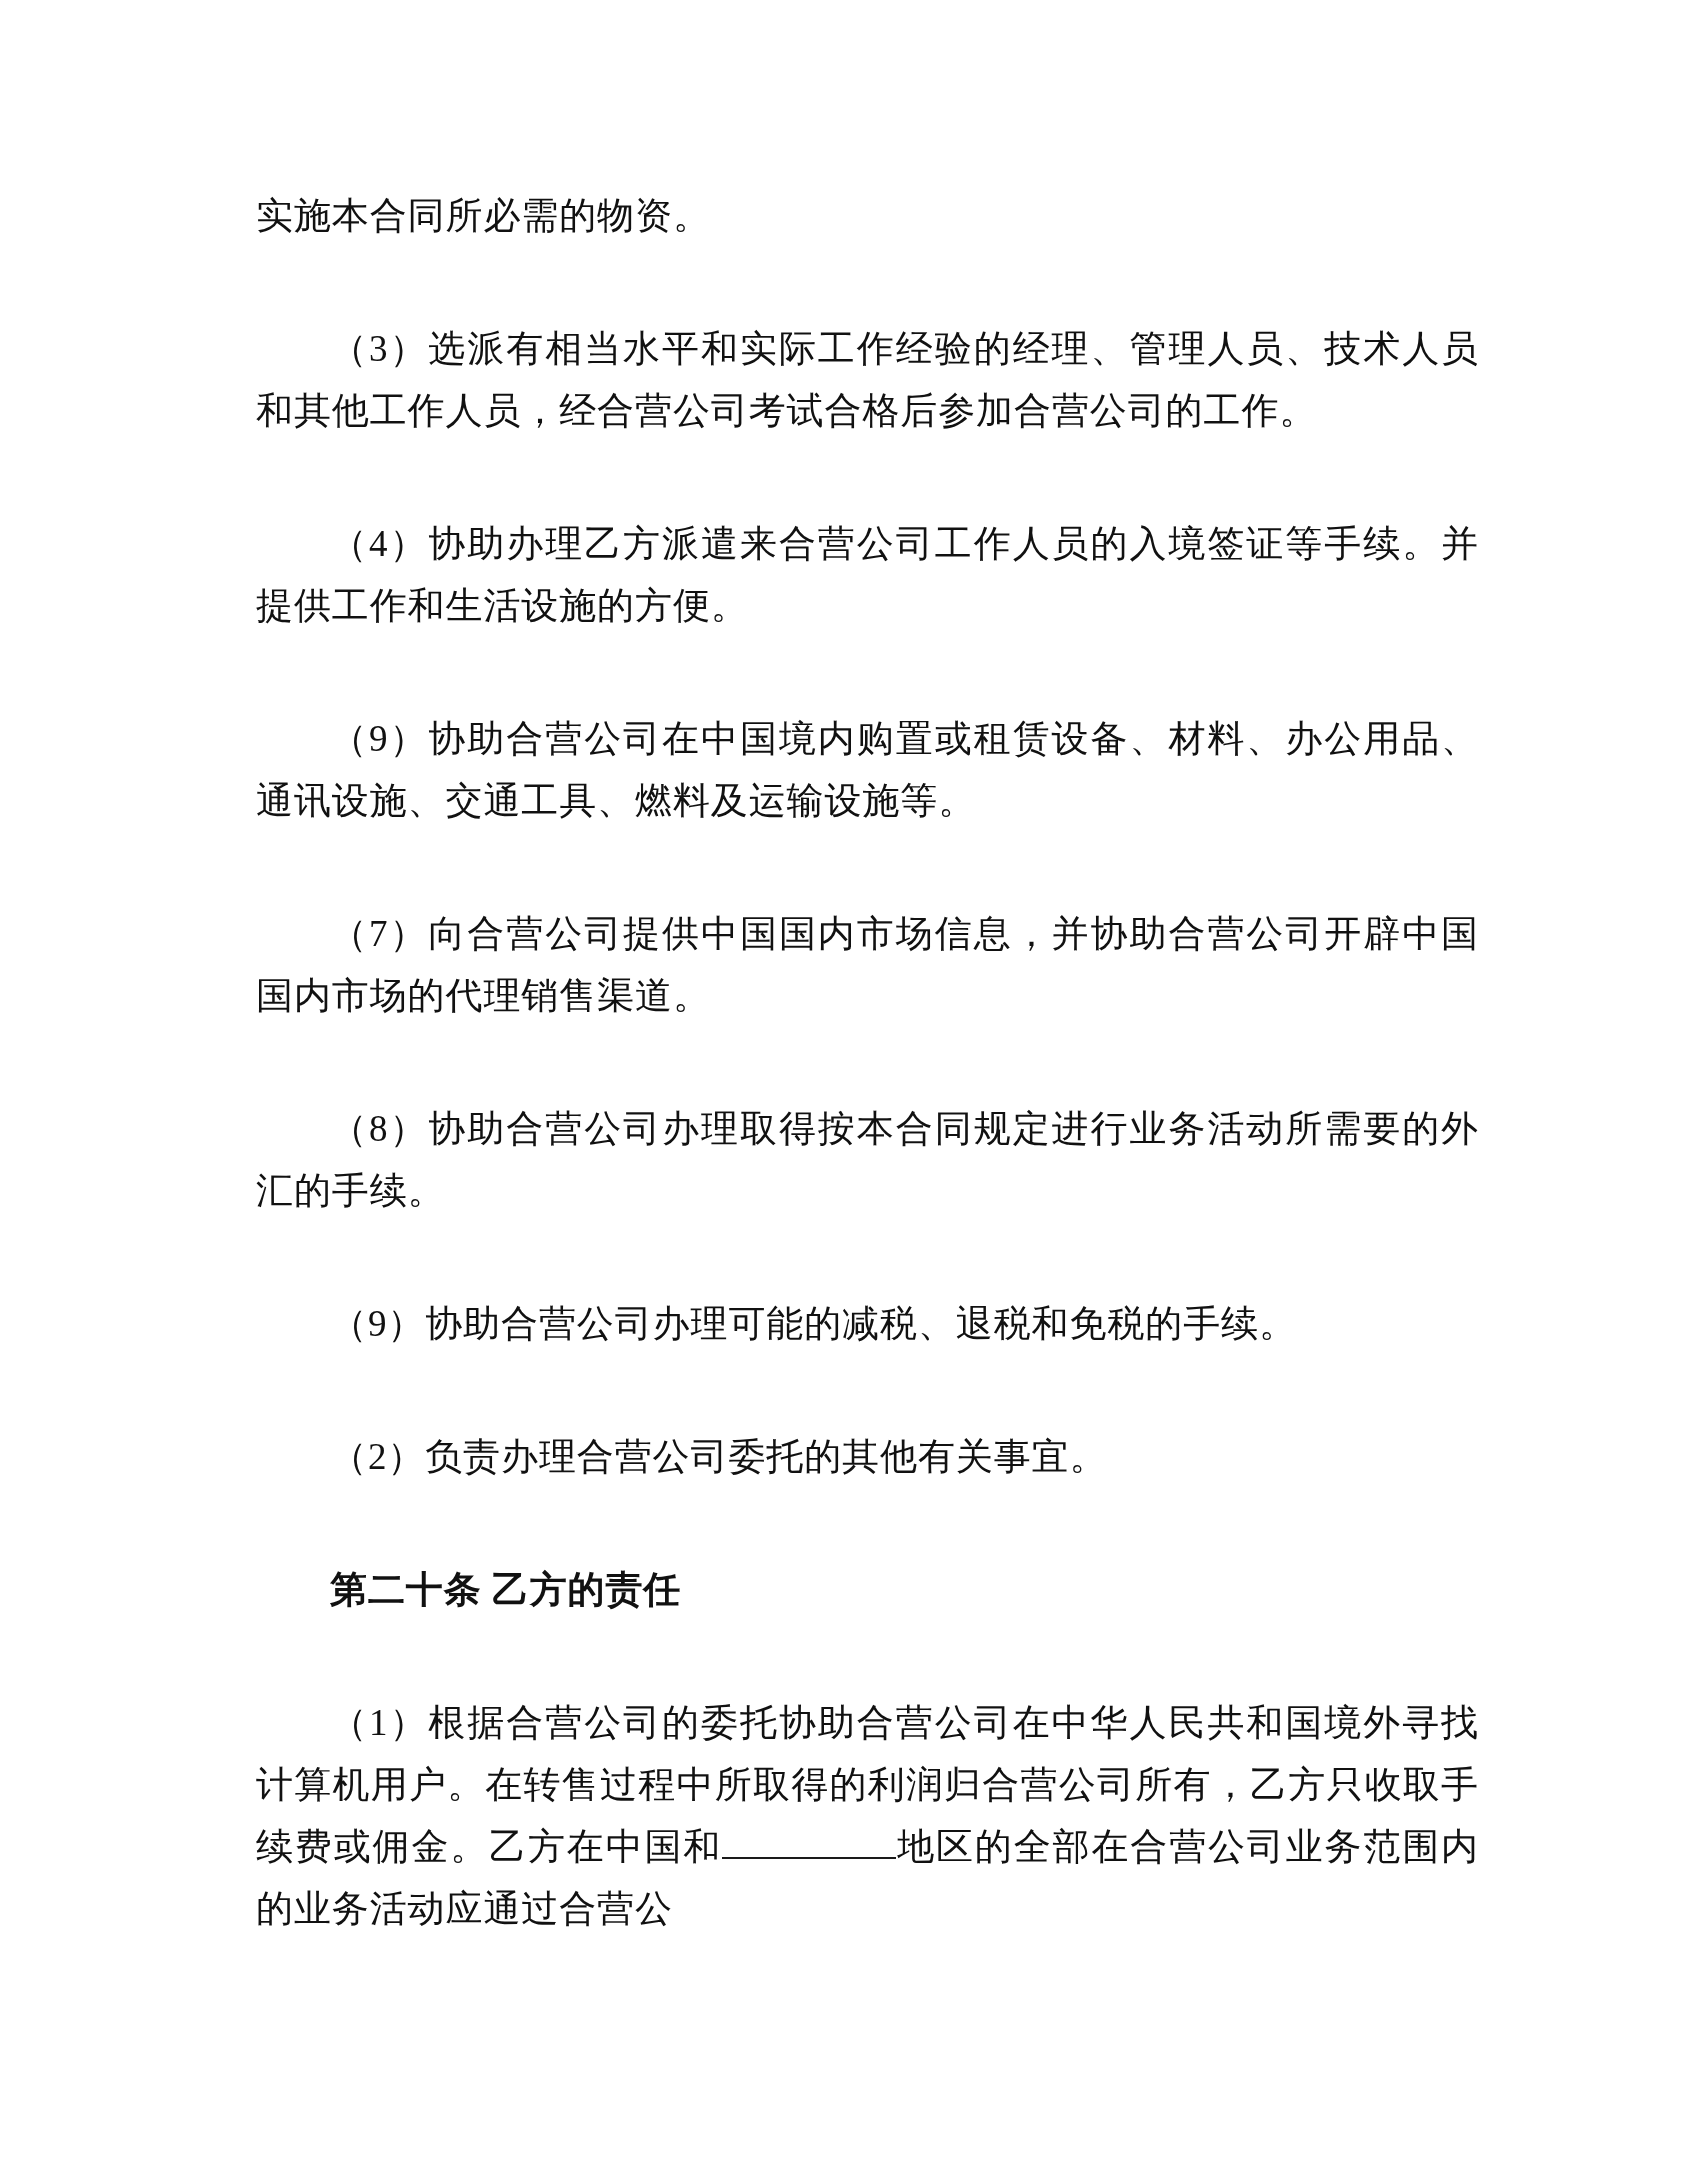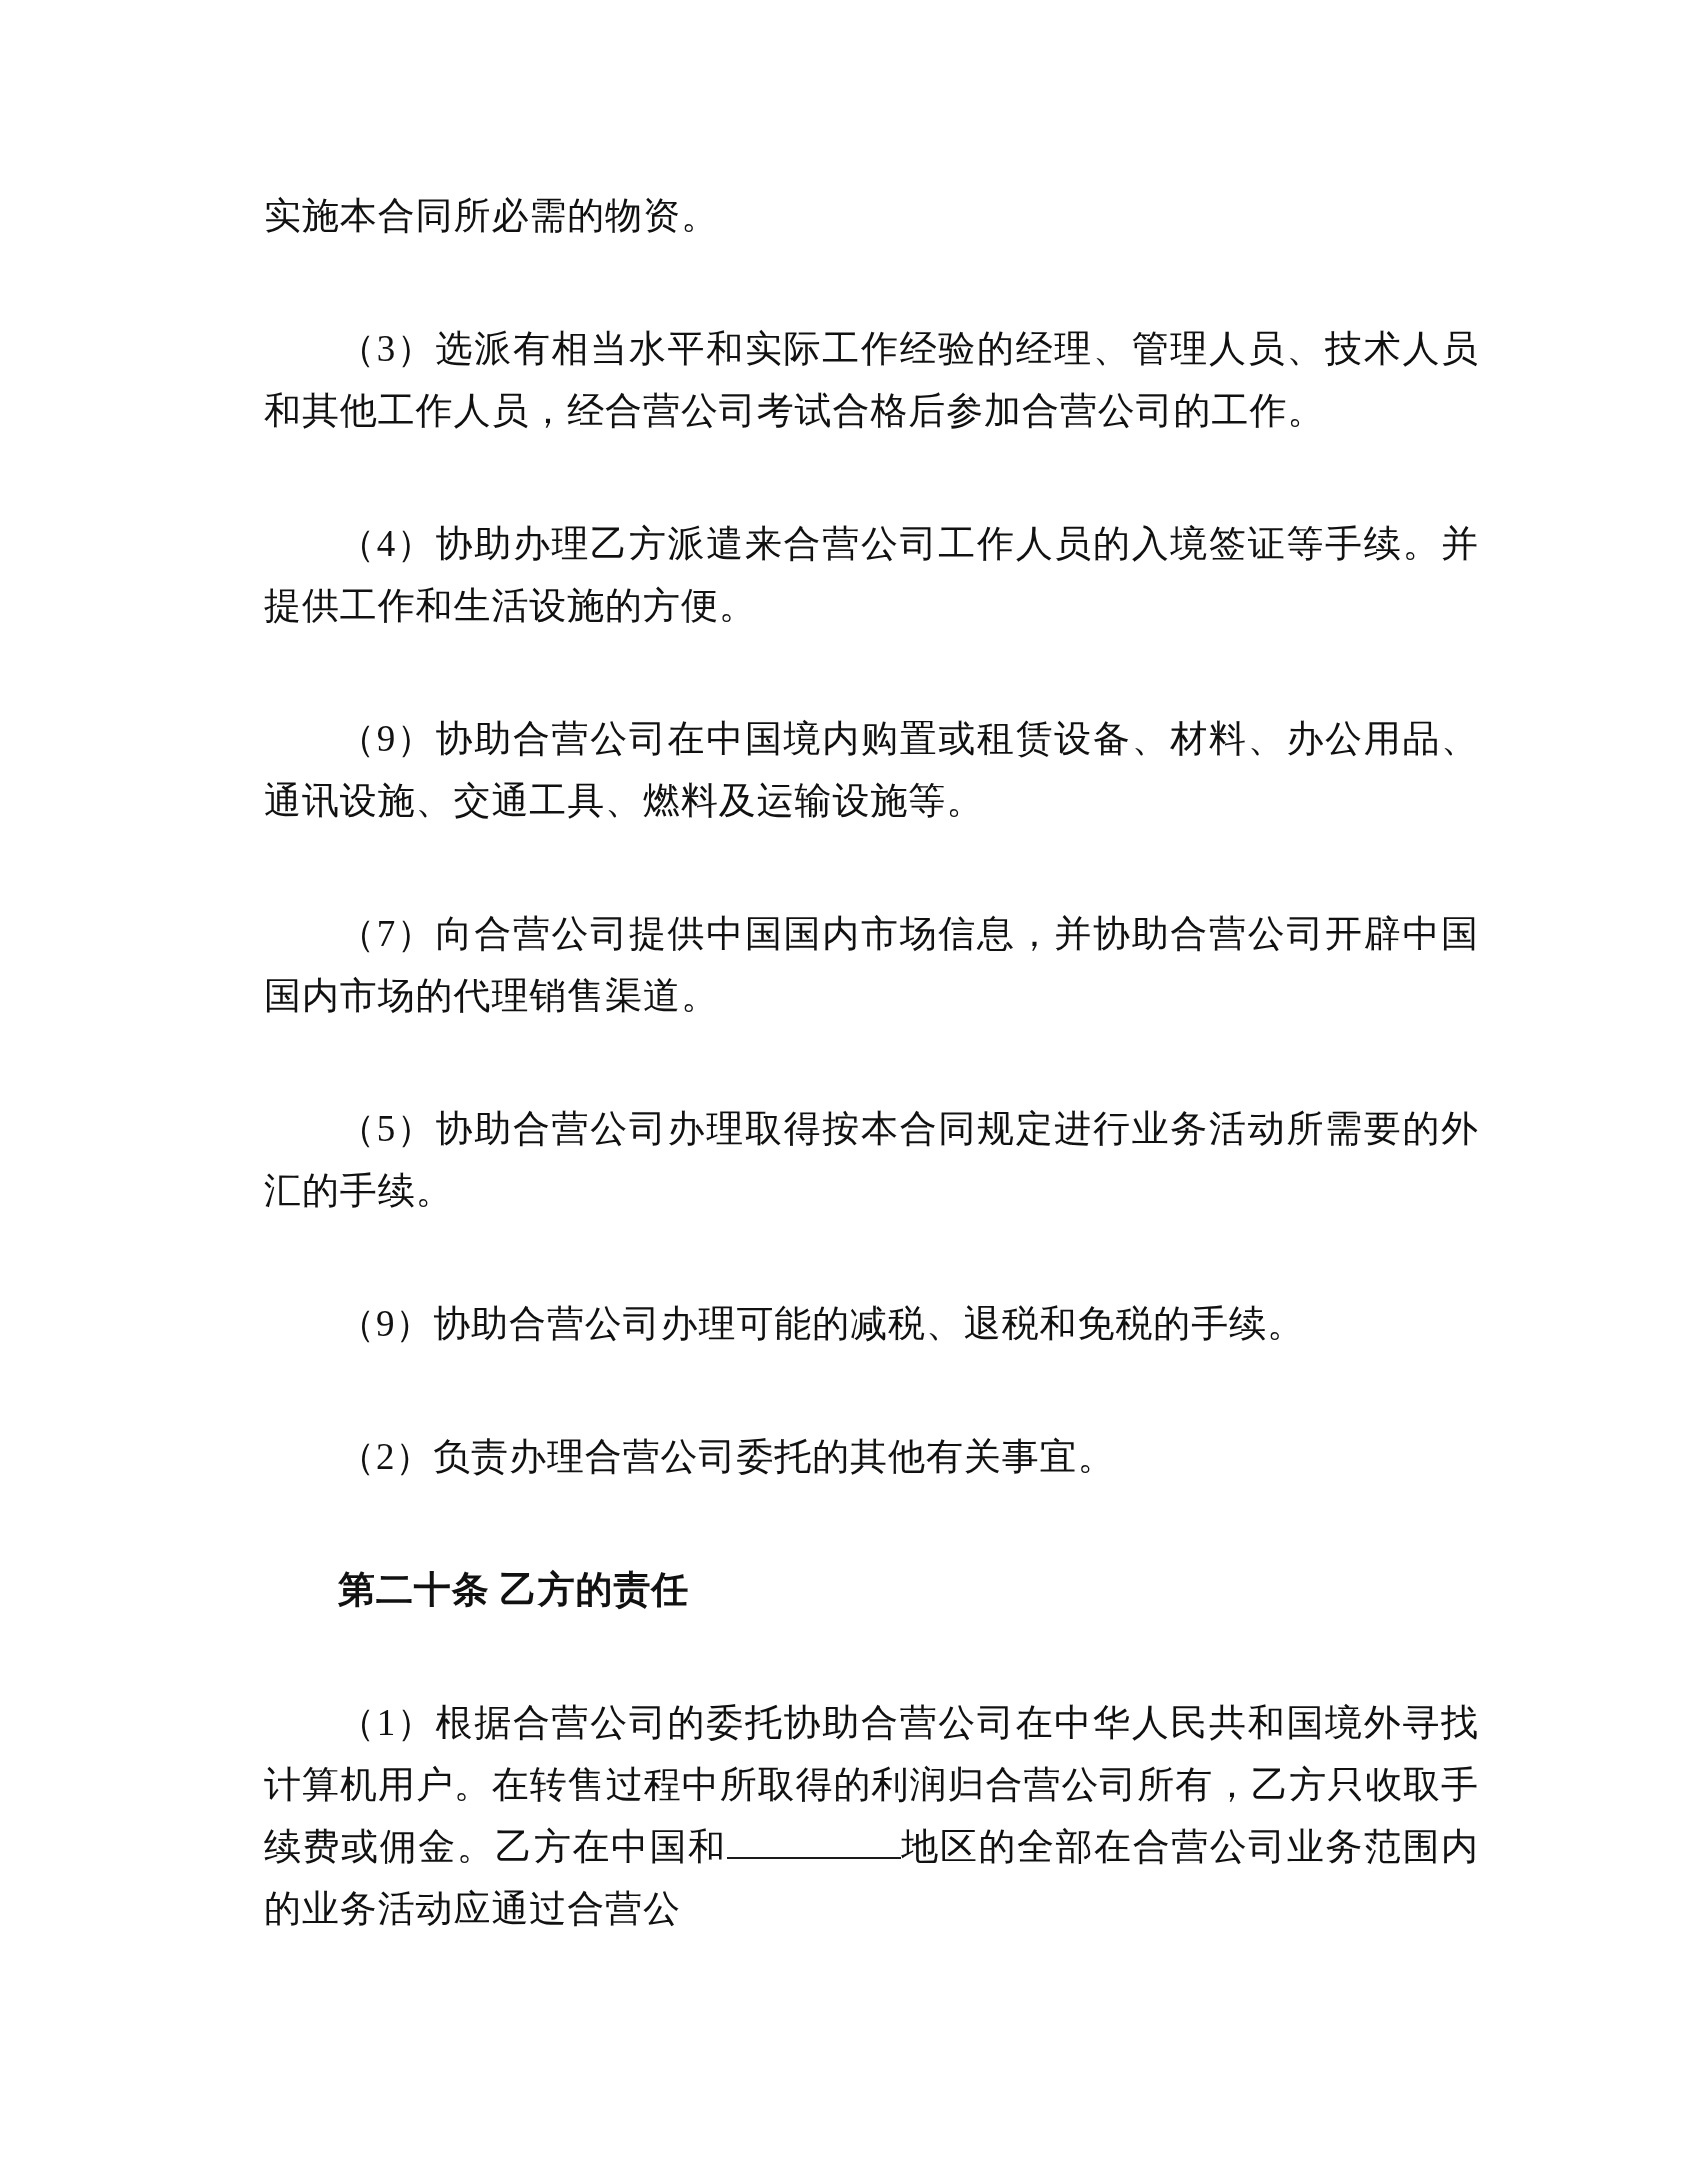--- a/index.html
+++ b/index.html
@@ -13,21 +13,21 @@
     height: 2182px;
     box-sizing: border-box;
     background: #ffffff;
     color: #111111;
     font-family: "Liberation Serif", "DejaVu Serif", serif;
     font-size: 37px;
     padding: 185px 207px 110px 248px;
     overflow: hidden;
   }
   .doc p {
-    margin: 0 0 71px 16px;
+    margin: 0 0 71px 8px;
     line-height: 62px;
     text-align: justify;
     letter-spacing: 0.9px;
   }
   .doc p.indent {
     text-indent: 2em;
   }
   .doc p.heading {
     text-indent: 2em;
     font-weight: bold;
@@ -50,21 +50,21 @@
 
     <p class="indent">（3）选派有相当水平和实际工作经验的经理、管理人员、技术人员和其他工作人员，经合营公司考试合格后参加合营公司的工作。</p>
 
     <p class="indent">（4）协助办理乙方派遣来合营公司工作人员的入境签证等手续。并提供工作和生活设施的方便。</p>
 
 
     <p class="indent">（9）协助合营公司在中国境内购置或租赁设备、材料、办公用品、通讯设施、交通工具、燃料及运输设施等。</p>
 
     <p class="indent">（7）向合营公司提供中国国内市场信息，并协助合营公司开辟中国国内市场的代理销售渠道。</p>
 
-    <p class="indent">（5）协助合营公司办理取得按本合同规定进行业务活动所需要的外汇的手续。</p>
+    <p class="indent">（8）协助合营公司办理取得按本合同规定进行业务活动所需要的外汇的手续。</p>
 
     <p class="indent">（9）协助合营公司办理可能的减税、退税和免税的手续。</p>
 
     <p class="indent">（2）负责办理合营公司委托的其他有关事宜。</p>
 
     <p class="heading">第二十条 乙方的责任</p>
 
     <p class="indent"><span>（1）根据合营公司的委托协助合营公司在中华人民共和国境外寻找计算机用户。在转售过程中所取得的利润归合营公司所有，乙方只收取手续费或佣金。乙方在中国和</span><span class="blank-line"></span><span>地区的全部在合营公司业务范围内的业务活动应通过合营公</span></p>
 
   </div>

